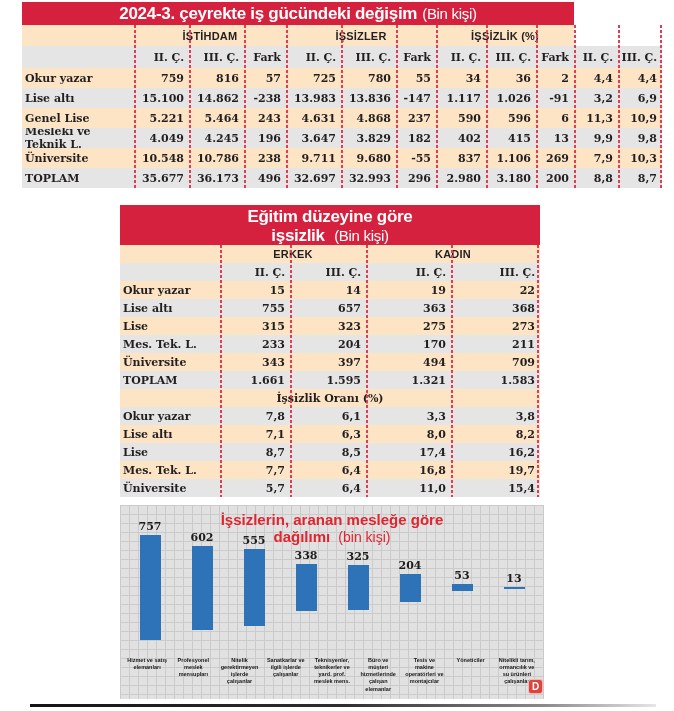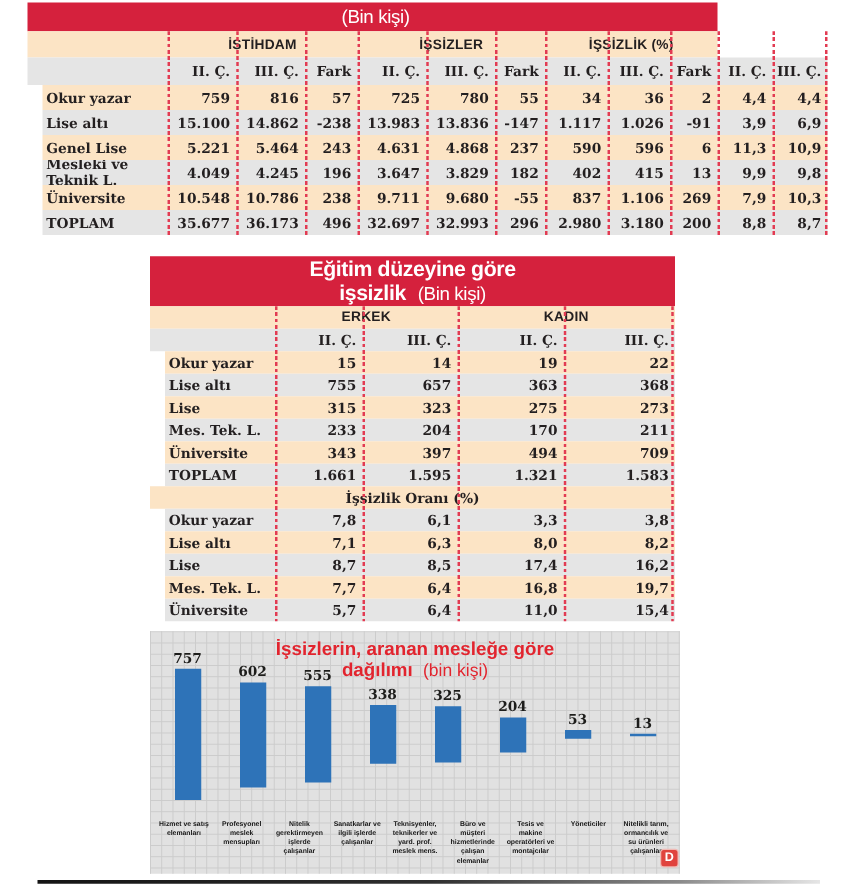--- a/index.html
+++ b/index.html
@@ -3,21 +3,21 @@
 <meta charset="utf-8">
 <style>
   html,body{margin:0;padding:0;}
   body{width:674px;height:711px;background:#ffffff;overflow:hidden;position:relative;
        font-family:"Liberation Sans",sans-serif;}
   .abs{position:absolute;}
 
   
   .c{display:flex;align-items:center;font:700 11px "DejaVu Serif",serif;color:#231f20;overflow:hidden;}
   .num{justify-content:flex-end;padding-right:5px;}
-  .lab{padding-left:3px;margin-left:12px;}
+  .lab{padding-left:3px;}
   .ctr{justify-content:center;}
   .sans{font:700 11px "Liberation Sans",sans-serif;letter-spacing:.2px;}
   .peach{background:#fce4c5;}
   .gray{background:#e5e5e5;}
   .vl{position:absolute;width:2px;
       background:repeating-linear-gradient(to bottom,#e23b52 0 3px,rgba(0,0,0,0) 3px 5px);}
 
   
   #t1{left:22px;top:2px;width:640px;height:186px;}
   #t1-title{position:absolute;left:0;top:0;width:552px;height:23px;background:#d5213d;color:#fff;
@@ -61,20 +61,21 @@
 
   
   #bottomline{left:30px;top:704px;width:626px;height:3px;
               background:linear-gradient(to right,#141414,#2e2e2e 50%,#8a8a8a 82%,#e6e6e6 100%);}
 </style>
 </head>
 <body>
 
 <div id="t1" class="abs">
   <div id="t1-title">
+    <span>2024-3. çeyrekte iş gücündeki değişim</span>
     <span class="note">(Bin kişi)</span>
   </div>
   <div id="t1-grid">
       <div class="t1h1">
         <div class="c peach"></div>
         <div class="c peach ctr sans">İSTİHDAM</div>
         <div class="c peach ctr sans">İŞSİZLER</div>
         <div class="c peach ctr sans">İŞSİZLİK (%)</div>
       </div>
       <div class="t1h2">
@@ -109,21 +110,21 @@
         <div class="c gray lab">Lise altı</div>
         <div class="c gray num">15.100</div>
         <div class="c gray num">14.862</div>
         <div class="c gray num">-238</div>
         <div class="c gray num">13.983</div>
         <div class="c gray num">13.836</div>
         <div class="c gray num">-147</div>
         <div class="c gray num">1.117</div>
         <div class="c gray num">1.026</div>
         <div class="c gray num">-91</div>
-        <div class="c gray num">3,9</div>
+        <div class="c gray num">3,2</div>
         <div class="c gray num">6,9</div>
       </div>
       <div class="t1r">
         <div class="c peach lab">Genel Lise</div>
         <div class="c peach num">5.221</div>
         <div class="c peach num">5.464</div>
         <div class="c peach num">243</div>
         <div class="c peach num">4.631</div>
         <div class="c peach num">4.868</div>
         <div class="c peach num">237</div>

